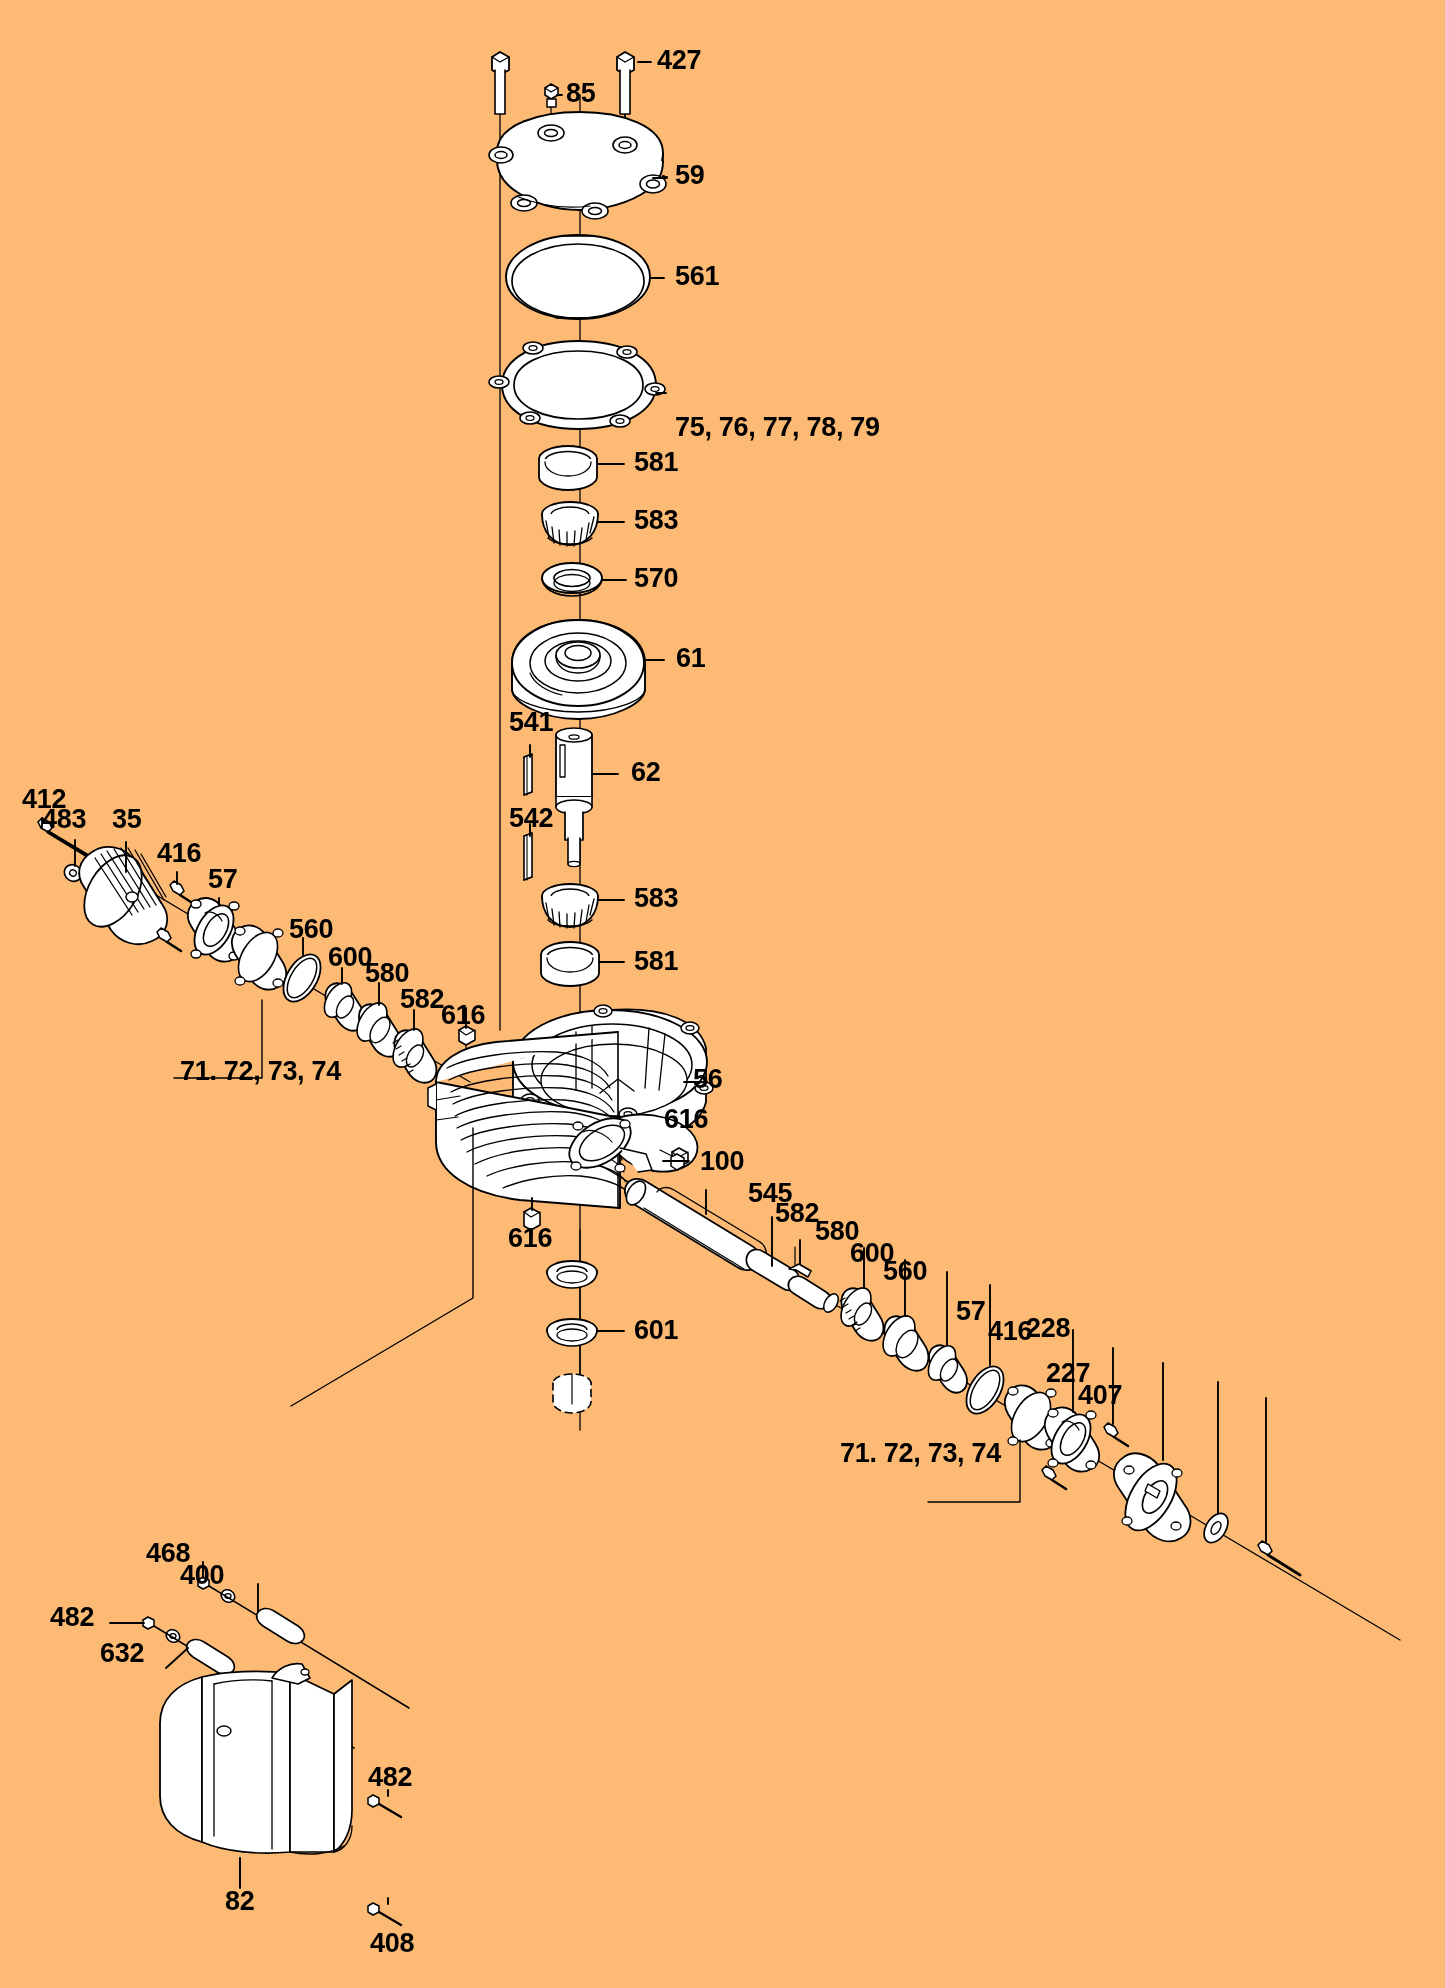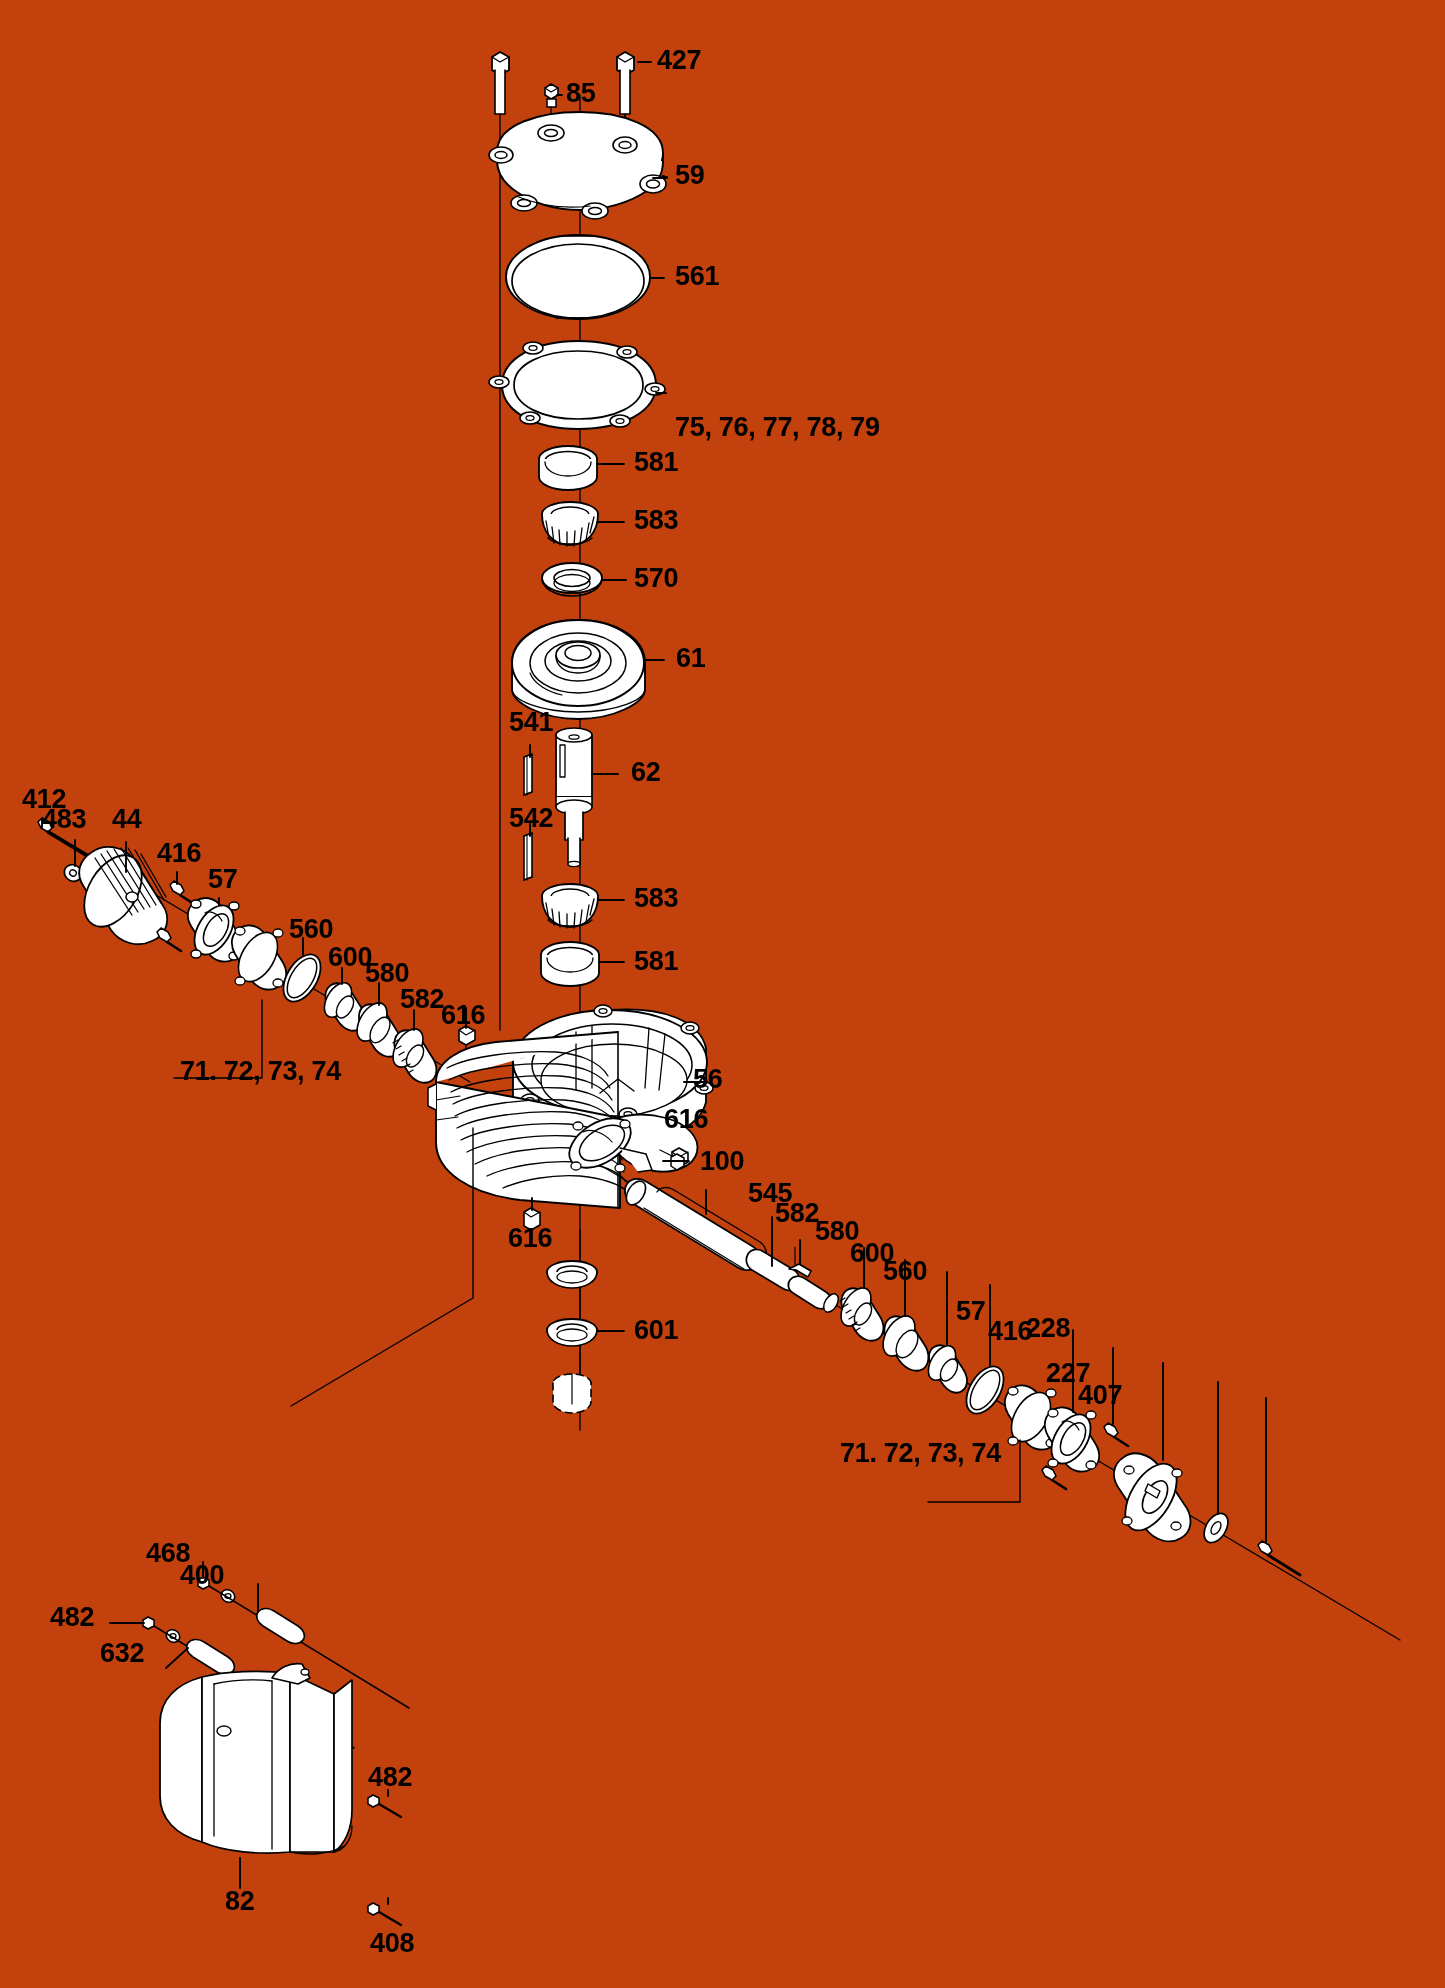--- a/index.html
+++ b/index.html
@@ -1,18 +1,18 @@
 <!DOCTYPE html>
 <html><head>
 <meta charset="utf-8">
 <title>Exploded Parts Diagram</title>
 <style>
   html,body{margin:0;padding:0;background:#ffffff;}
   body{font-family:"Liberation Sans",sans-serif;}
-  #stage{position:relative;width:1445px;height:1988px;background:#c2410c;overflow:hidden;}
+  #stage{position:relative;width:1445px;height:1988px;background:#fdba74;overflow:hidden;}
   #stage svg{position:absolute;top:0;left:0;}
   .lbl{
     position:absolute;
     font-family:"Liberation Sans",sans-serif;
     font-weight:bold;
     font-size:27px;
     color:#000;
     white-space:nowrap;
     letter-spacing:-0.3px;
     line-height:1;
@@ -640,21 +640,21 @@
 <div class="lbl" style="left:634px;top:565px;">570</div>
 <div class="lbl" style="left:676px;top:645px;">61</div>
 <div class="lbl" style="left:509px;top:709px;">541</div>
 <div class="lbl" style="left:631px;top:759px;">62</div>
 <div class="lbl" style="left:509px;top:805px;">542</div>
 <div class="lbl" style="left:634px;top:885px;">583</div>
 <div class="lbl" style="left:634px;top:948px;">581</div>
 
 <div class="lbl" style="left:22px;top:786px;">412</div>
 <div class="lbl" style="left:42px;top:806px;">483</div>
-<div class="lbl" style="left:112px;top:806px;">44</div>
+<div class="lbl" style="left:112px;top:806px;">35</div>
 <div class="lbl" style="left:157px;top:840px;">416</div>
 <div class="lbl" style="left:208px;top:866px;">57</div>
 <div class="lbl" style="left:289px;top:916px;">560</div>
 <div class="lbl" style="left:328px;top:944px;">600</div>
 <div class="lbl" style="left:365px;top:960px;">580</div>
 <div class="lbl" style="left:400px;top:986px;">582</div>
 <div class="lbl" style="left:441px;top:1002px;">616</div>
 <div class="lbl" style="left:180px;top:1058px;">71. 72, 73, 74</div>
 
 <div class="lbl" style="left:693px;top:1066px;">56</div>

